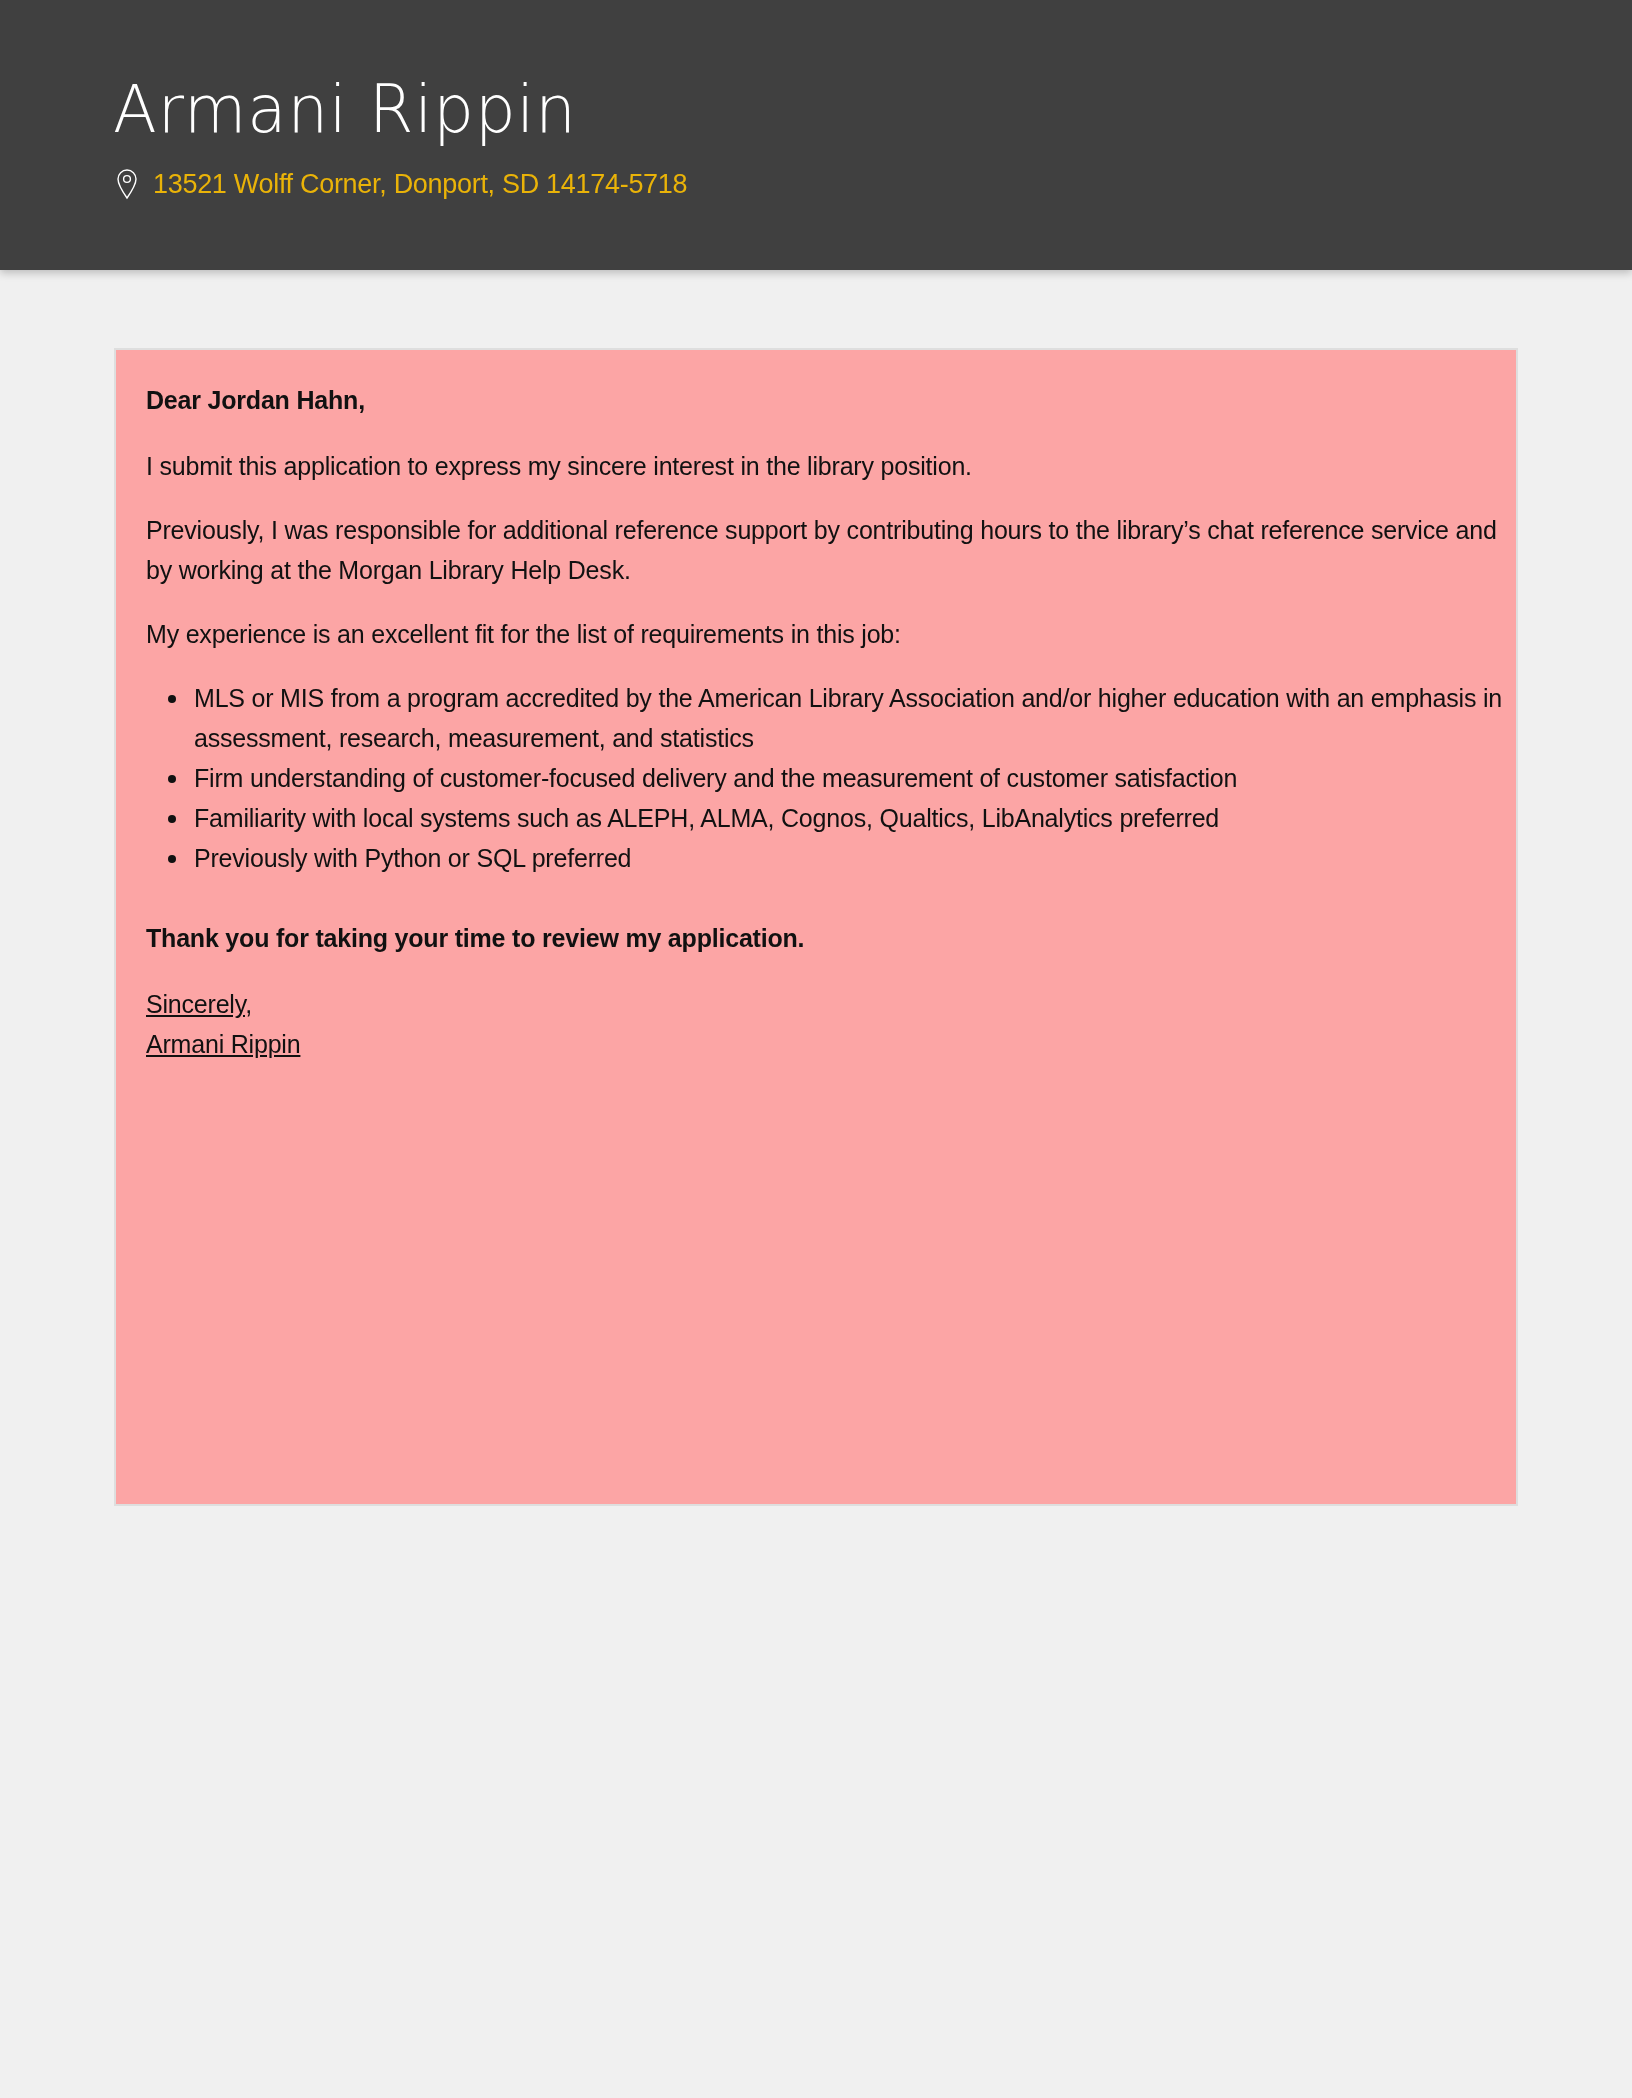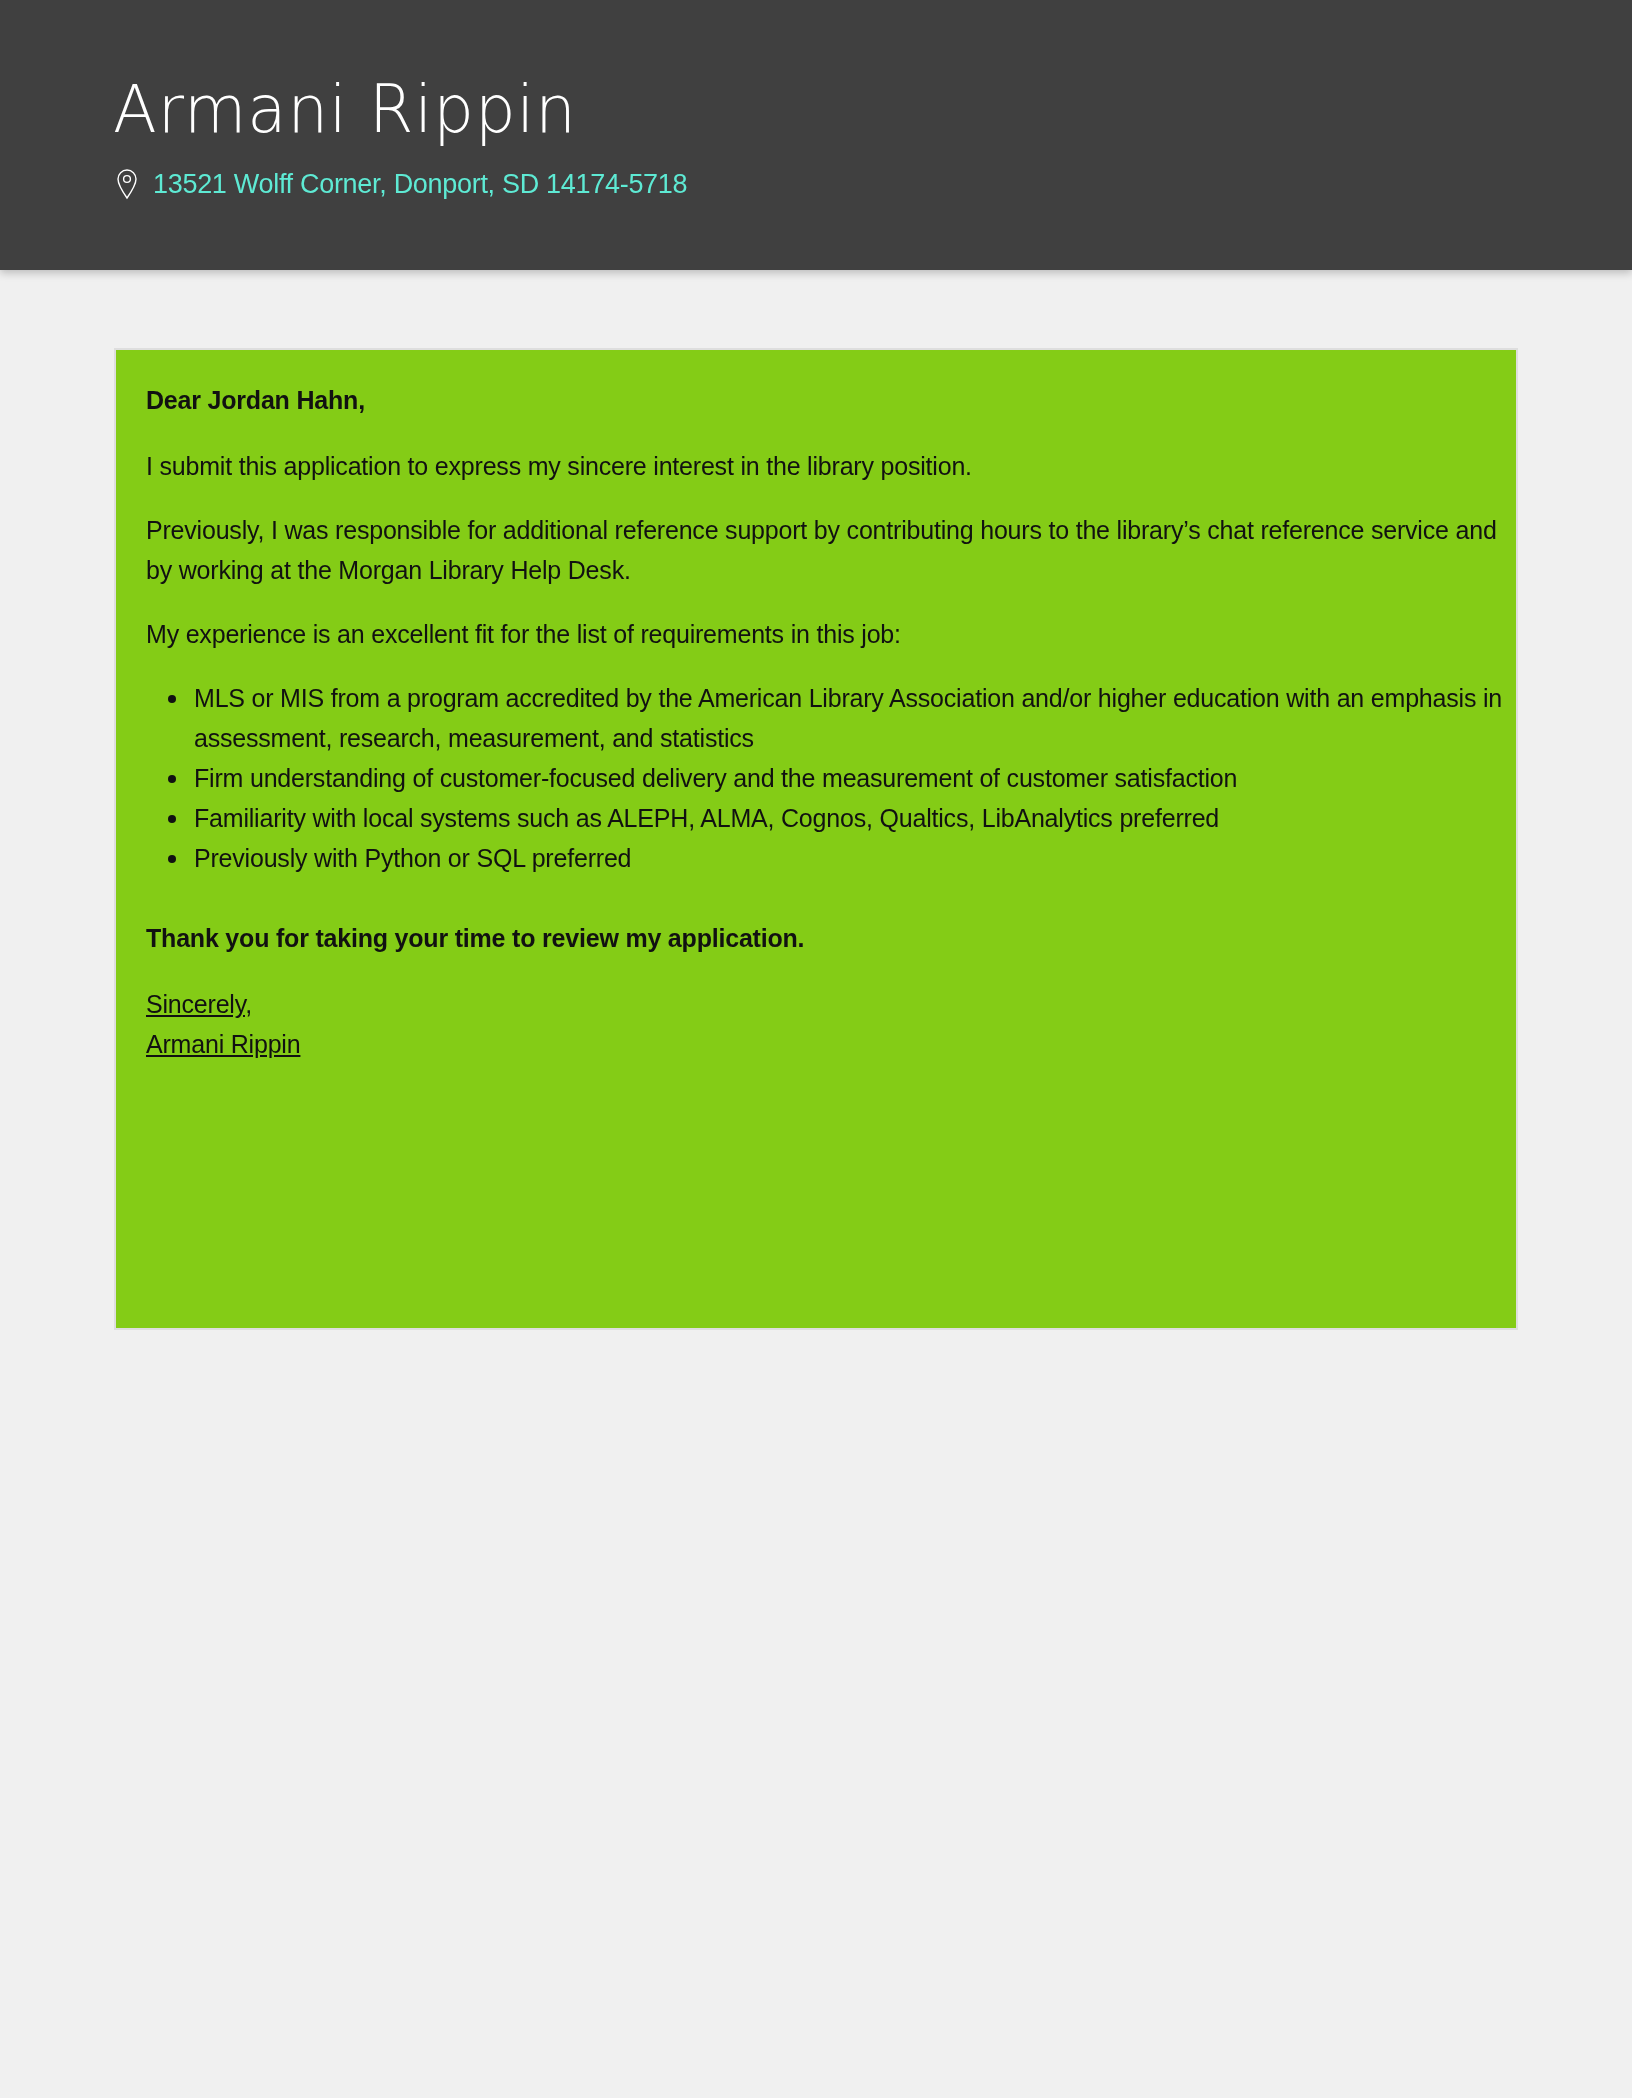--- a/index.html
+++ b/index.html
@@ -44,29 +44,29 @@
     .pin-icon {
       width: 24px;
       height: 32px;
       margin-right: 14px;
       display: inline-block;
     }
     .address {
       font-family: "Liberation Sans", sans-serif;
       font-size: 27px;
       letter-spacing: -0.3px;
-      color: #5eead4;
+      color: #eab308;
     }
     .card {
       position: absolute;
       left: 114px;
       top: 348px;
       width: 1404px;
-      height: 982px;
-      background: #84cc16;
+      height: 1158px;
+      background: #fca5a5;
       border: 2px solid #dedede;
       padding: 30px 14px 30px 30px;
     }
     .card p, .card li {
       font-family: "Liberation Sans", sans-serif;
       font-size: 25px;
       line-height: 40px;
       color: #111;
       letter-spacing: -0.2px;
     }

